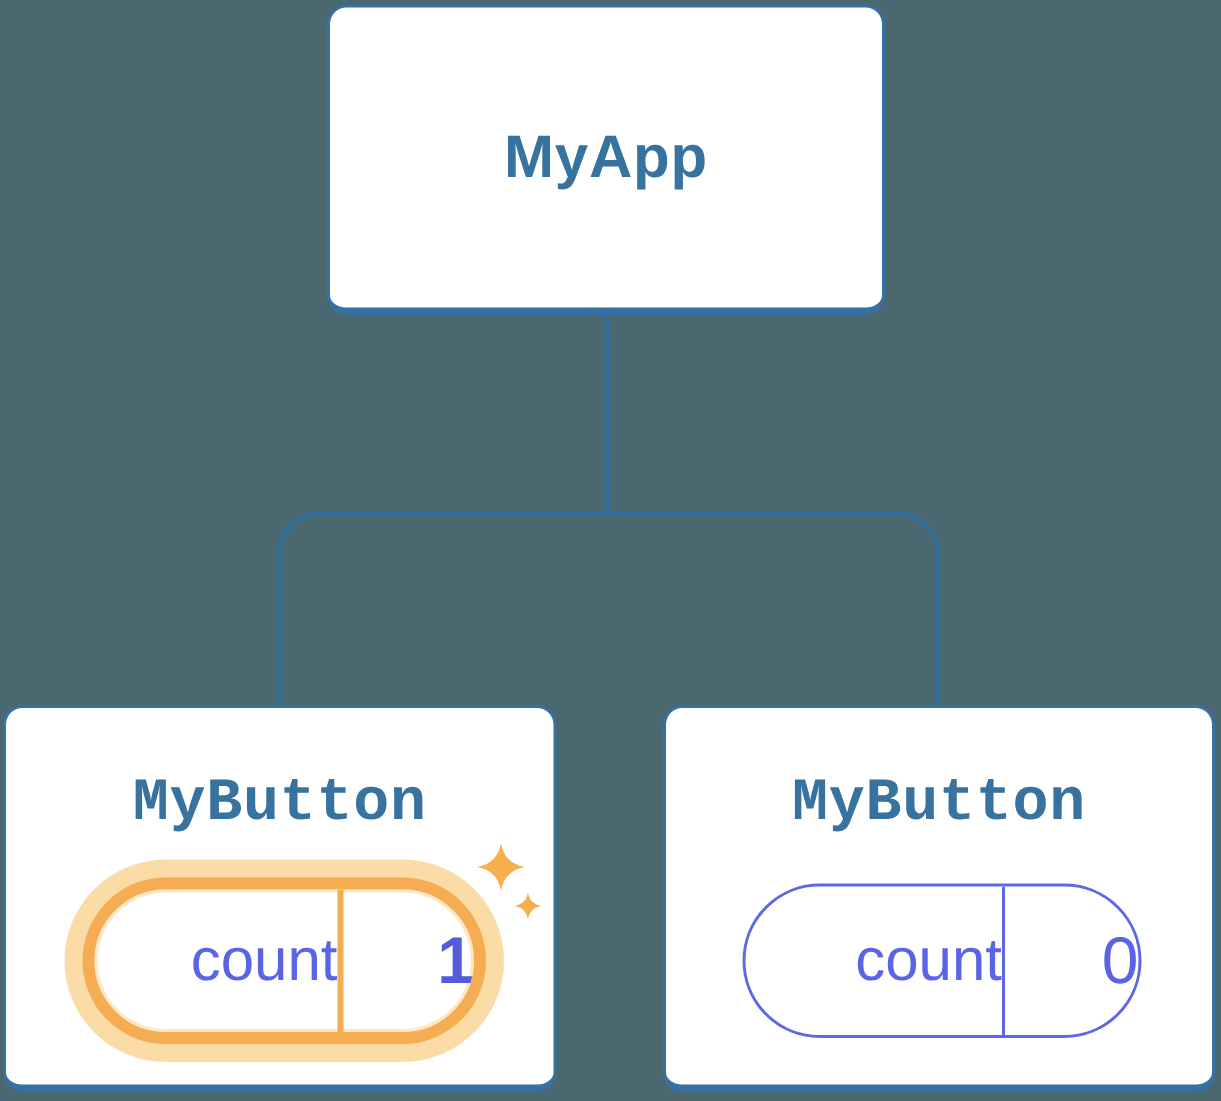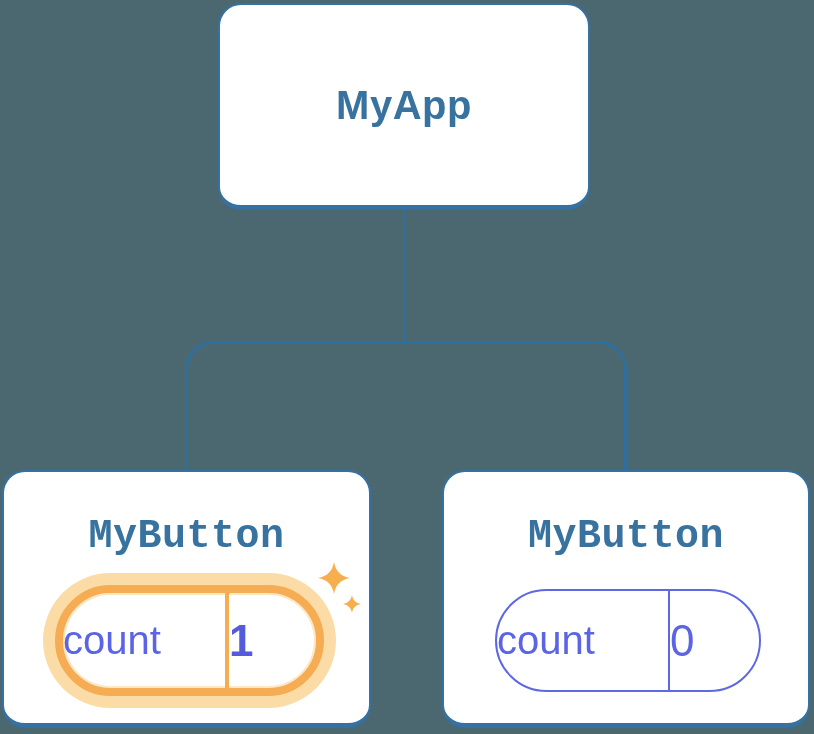--- a/index.html
+++ b/index.html
@@ -9,21 +9,21 @@
     background: #4B6870;
     font-family: "Liberation Sans", sans-serif;
   }
 
   
   .node {
     position: absolute;
     background: #ffffff;
     border: 2px solid #3571A3;
     border-bottom-width: 5px;
-    border-radius: 23px;
+    border-radius: 13px;
     box-sizing: border-box;
   }
   #node-myapp { left: 218px; top: 3px; width: 372px; height: 207px;
     display: flex; align-items: center; justify-content: center; }
   #node-mybutton-1 { left: 2px;   top: 470px; width: 369px; height: 258px; }
   #node-mybutton-2 { left: 442px; top: 470px; width: 368px; height: 258px; }
 
   .node-title {
     font-size: 40px; font-weight: 600; letter-spacing: 0.5px;
     color: #38739F;
@@ -50,21 +50,21 @@
   
   .state-pill {
     position: absolute;
     box-sizing: border-box;
     background: #ffffff;
     border-radius: 999px;
     display: flex; align-items: stretch;
     overflow: hidden;
   }
   .state-pill .cell {
-    display: flex; align-items: center; justify-content: flex-start;
+    display: flex; align-items: center; justify-content: flex-end;
     box-sizing: border-box;
   }
   .state-label { font-size: 40px; color: #5B64E4; }
   .state-value { font-size: 44px; color: #5B64E4; }
 
   
   #pill-1 {
     left: 51px; top: 113px; width: 269px; height: 111px;
     border: 8px solid #F5AC52;
     box-shadow: 0 0 0 12px #FBDCA6, inset 0 0 0 2px #FDE7C4;

